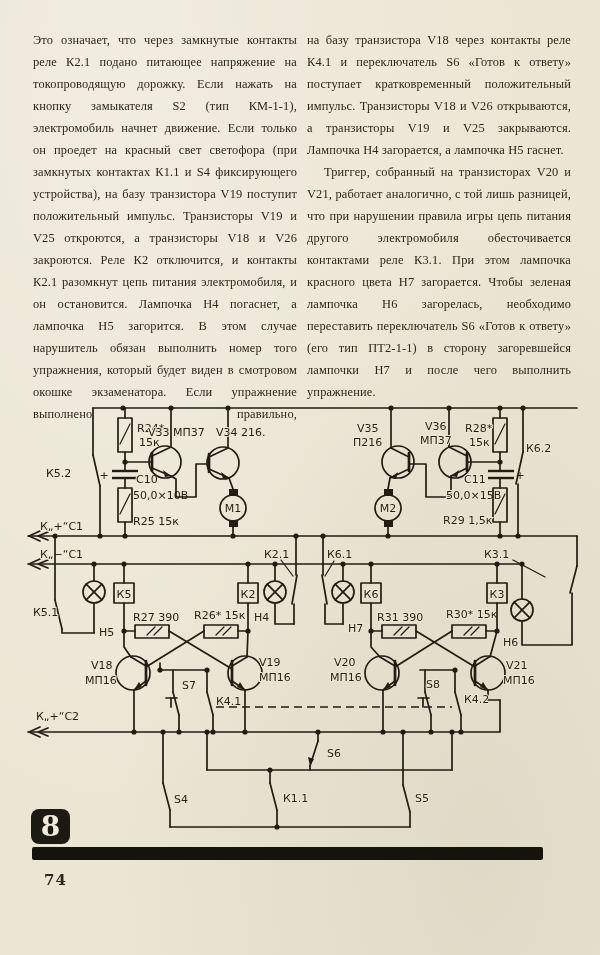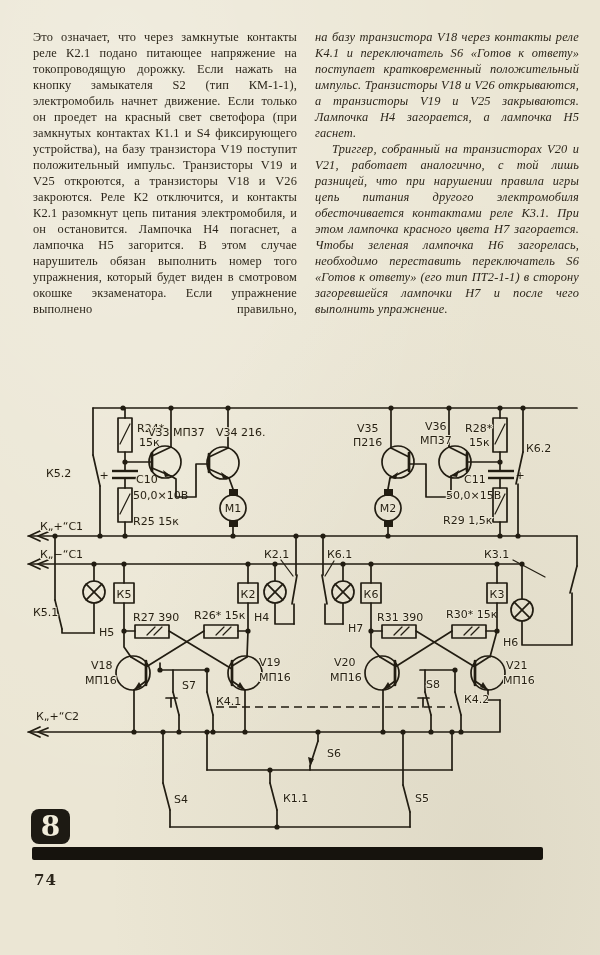--- a/index.html
+++ b/index.html
@@ -7,42 +7,42 @@
     position:relative;width:600px;height:955px;margin:0 auto;
     background:
       radial-gradient(ellipse at 20% 10%, rgba(255,255,255,.25), rgba(255,255,255,0) 60%),
       radial-gradient(ellipse at 80% 90%, rgba(120,110,80,.10), rgba(120,110,80,0) 55%),
       #ebe6d4;
     outline:1px solid #b9b5a5;
     overflow:hidden;
     font-family:"Liberation Serif", serif;
   }
   .col{position:absolute;top:29px;width:264px;color:#2c261b;
-       font-size:12.4px;line-height:16px;letter-spacing:.15px;}
+       font-size:12.4px;line-height:22px;letter-spacing:.15px;}
   .col p{margin:0;text-align:justify;}
   .col p.cont{text-align-last:justify;}
   .col p.ind{text-indent:17px;}
   .col-left{left:33px;}
-  .col-right{left:315px;font-style:italic;}
+  .col-right{left:307px;}
   svg.sch{position:absolute;left:0;top:0;}
   .w{stroke:#221d12;stroke-width:1.7;fill:none;stroke-linecap:round;stroke-linejoin:round;}
   .wt{stroke:#221d12;stroke-width:1.2;fill:none;stroke-linecap:round;}
   .bar{stroke:#221d12;stroke-width:2.7;fill:none;stroke-linecap:round;}
   .pl{stroke:#221d12;stroke-width:2.4;fill:none;stroke-linecap:butt;}
   .dsh{stroke:#221d12;stroke-width:1.4;fill:none;stroke-dasharray:8 5;}
   .dot{fill:#221d12;stroke:none;}
   .fill{fill:#221d12;stroke:none;}
   .sl{font-family:"DejaVu Sans", sans-serif;font-size:11px;fill:#251f12;
       paint-order:stroke;stroke:#ebe6d4;stroke-width:2px;}
   .slm{text-anchor:middle;}
   .badge{position:absolute;left:31px;top:809px;width:39px;height:35px;border-radius:8px;
          background:#1d1a13;color:#f1ecda;display:flex;align-items:center;justify-content:center;
          font-family:"DejaVu Serif", serif;font-weight:bold;font-size:28px;}
   .rule{position:absolute;left:32px;top:847px;width:511px;height:13px;background:#16130d;border-radius:2px;}
-  .pagenum{position:absolute;left:34px;top:871px;font-family:"DejaVu Serif",serif;
+  .pagenum{position:absolute;left:44px;top:871px;font-family:"DejaVu Serif",serif;
            font-weight:bold;font-size:15px;color:#2c261b;letter-spacing:1px;}
 </style>
 </head>
 <body>
 
 <div class="page">
 
   <div class="col col-left">
     <p class="cont">Это означает, что через замкнутые контакты реле К2.1 подано питающее напряжение на токопроводящую дорожку. Если нажать на кнопку замыкателя S2 (тип КМ-1-1), электромобиль начнет движение. Если только он проедет на красный свет светофора (при замкнутых контактах К1.1 и S4 фиксирующего устройства), на базу транзистора V19 поступит положительный импульс. Транзисторы V19 и V25 откроются, а транзисторы V18 и V26 закроются. Реле К2 отключится, и контакты К2.1 разомкнут цепь питания электромобиля, и он остановится. Лампочка Н4 погаснет, а лампочка Н5 загорится. В этом случае нарушитель обязан выполнить номер того упражнения, который будет виден в смотровом окошке экзаменатора. Если упражнение выполнено правильно,</p>
   </div>

